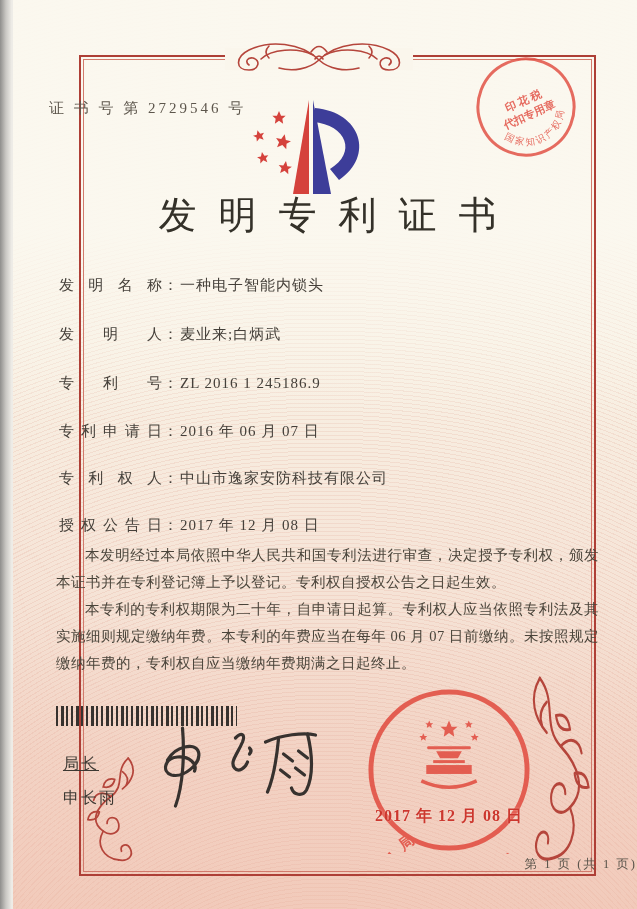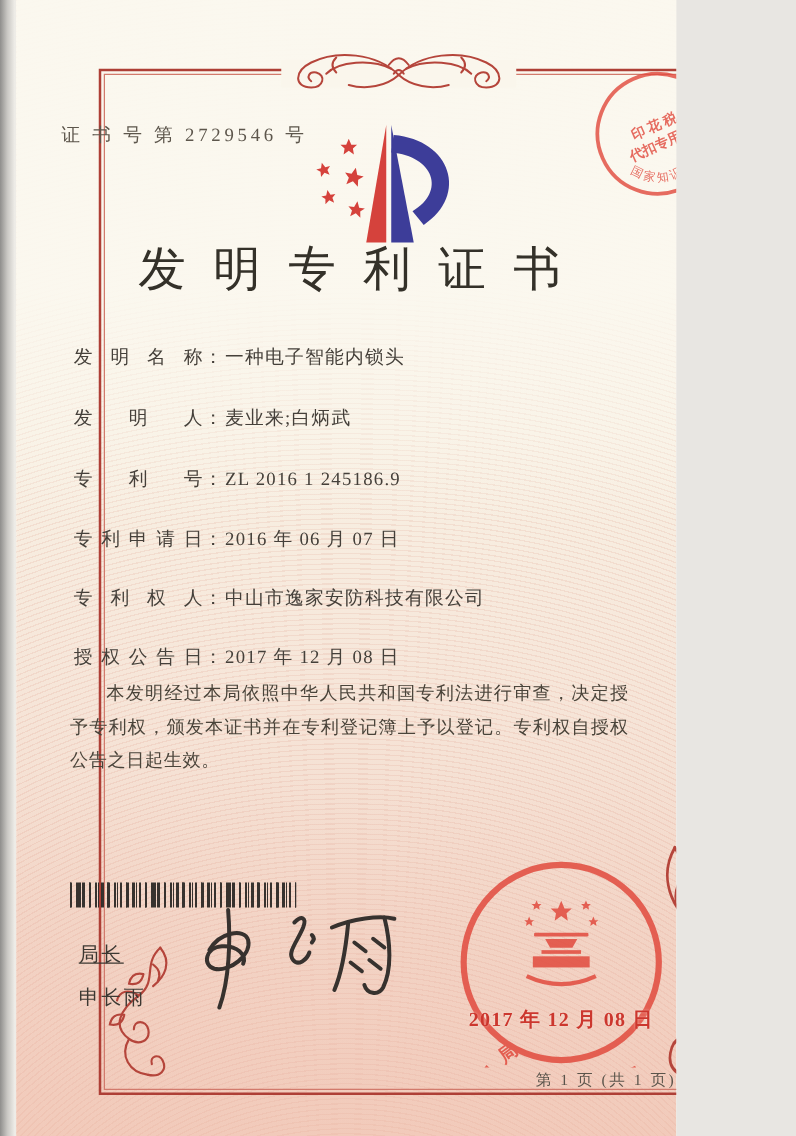--- a/index.html
+++ b/index.html
@@ -1,16 +1,16 @@
 <!DOCTYPE html>
 <html><head>
 <meta charset="utf-8">
 <style>
   html,body{margin:0;padding:0;background:#e8e6e2;}
-  .scan{position:relative;width:541px;height:909px;background:#fbfaf5;overflow:hidden;
+  .scan{position:relative;width:637px;height:909px;background:#fbfaf5;overflow:hidden;
         font-family:"Liberation Serif","DejaVu Serif",serif;}
   .edge-left{position:absolute;left:0;top:0;width:13px;height:100%;
         background:linear-gradient(90deg,#8f8e8c,#c9c7c3 45%,#eeece7 90%);}
   .paper{position:absolute;left:13px;top:0;right:0;bottom:0;
         background:linear-gradient(180deg,#faf6ec 0%,#f8f1e4 38%,#f6e5d8 62%,#f3d9cb 82%,#f2d5c6 100%);}
   .guilloche{position:absolute;inset:0;pointer-events:none;
         background:repeating-radial-gradient(circle at 50% 128%, rgba(208,112,92,0.12) 0 1px, rgba(208,112,92,0) 1px 4px);}
   .cream-top{position:absolute;left:0;right:0;top:0;height:46%;pointer-events:none;
         background:linear-gradient(180deg,rgba(251,248,239,0.95) 55%,rgba(251,248,239,0));}
   .pink-low{position:absolute;left:0;right:0;bottom:0;height:32%;pointer-events:none;
@@ -150,20 +150,21 @@
       <div class="frow" style="top:193px;">
         <span class="flabel">专利权人</span><span class="fcolon">：</span><span class="fvalue">中山市逸家安防科技有限公司</span>
       </div>
       <div class="frow" style="top:240px;">
         <span class="flabel">授权公告日</span><span class="fcolon">：</span><span class="fvalue">2017 年 12 月 08 日</span>
       </div>
     </div>
 
     <div class="body-text">
       <p>本发明经过本局依照中华人民共和国专利法进行审查，决定授予专利权，颁发本证书并在专利登记簿上予以登记。专利权自授权公告之日起生效。</p>
+      <p>本专利的专利权期限为二十年，自申请日起算。专利权人应当依照专利法及其实施细则规定缴纳年费。本专利的年费应当在每年 06 月 07 日前缴纳。未按照规定缴纳年费的，专利权自应当缴纳年费期满之日起终止。</p>
     </div>
 
     <div class="barcode"></div>
 
     <div class="officer-title">局长</div>
     <div class="officer-name">申长雨</div>
 
     <svg class="signature" width="195" height="100" viewBox="0 0 190 100">
       <g stroke="#23211f" fill="none" stroke-width="3.2" stroke-linecap="round" stroke-linejoin="round" opacity="0.9">
         <path d="M30,42 C38,28 58,24 61,34 C64,46 46,60 34,57 C24,54 27,40 40,39 C52,38 60,46 57,53"></path>

